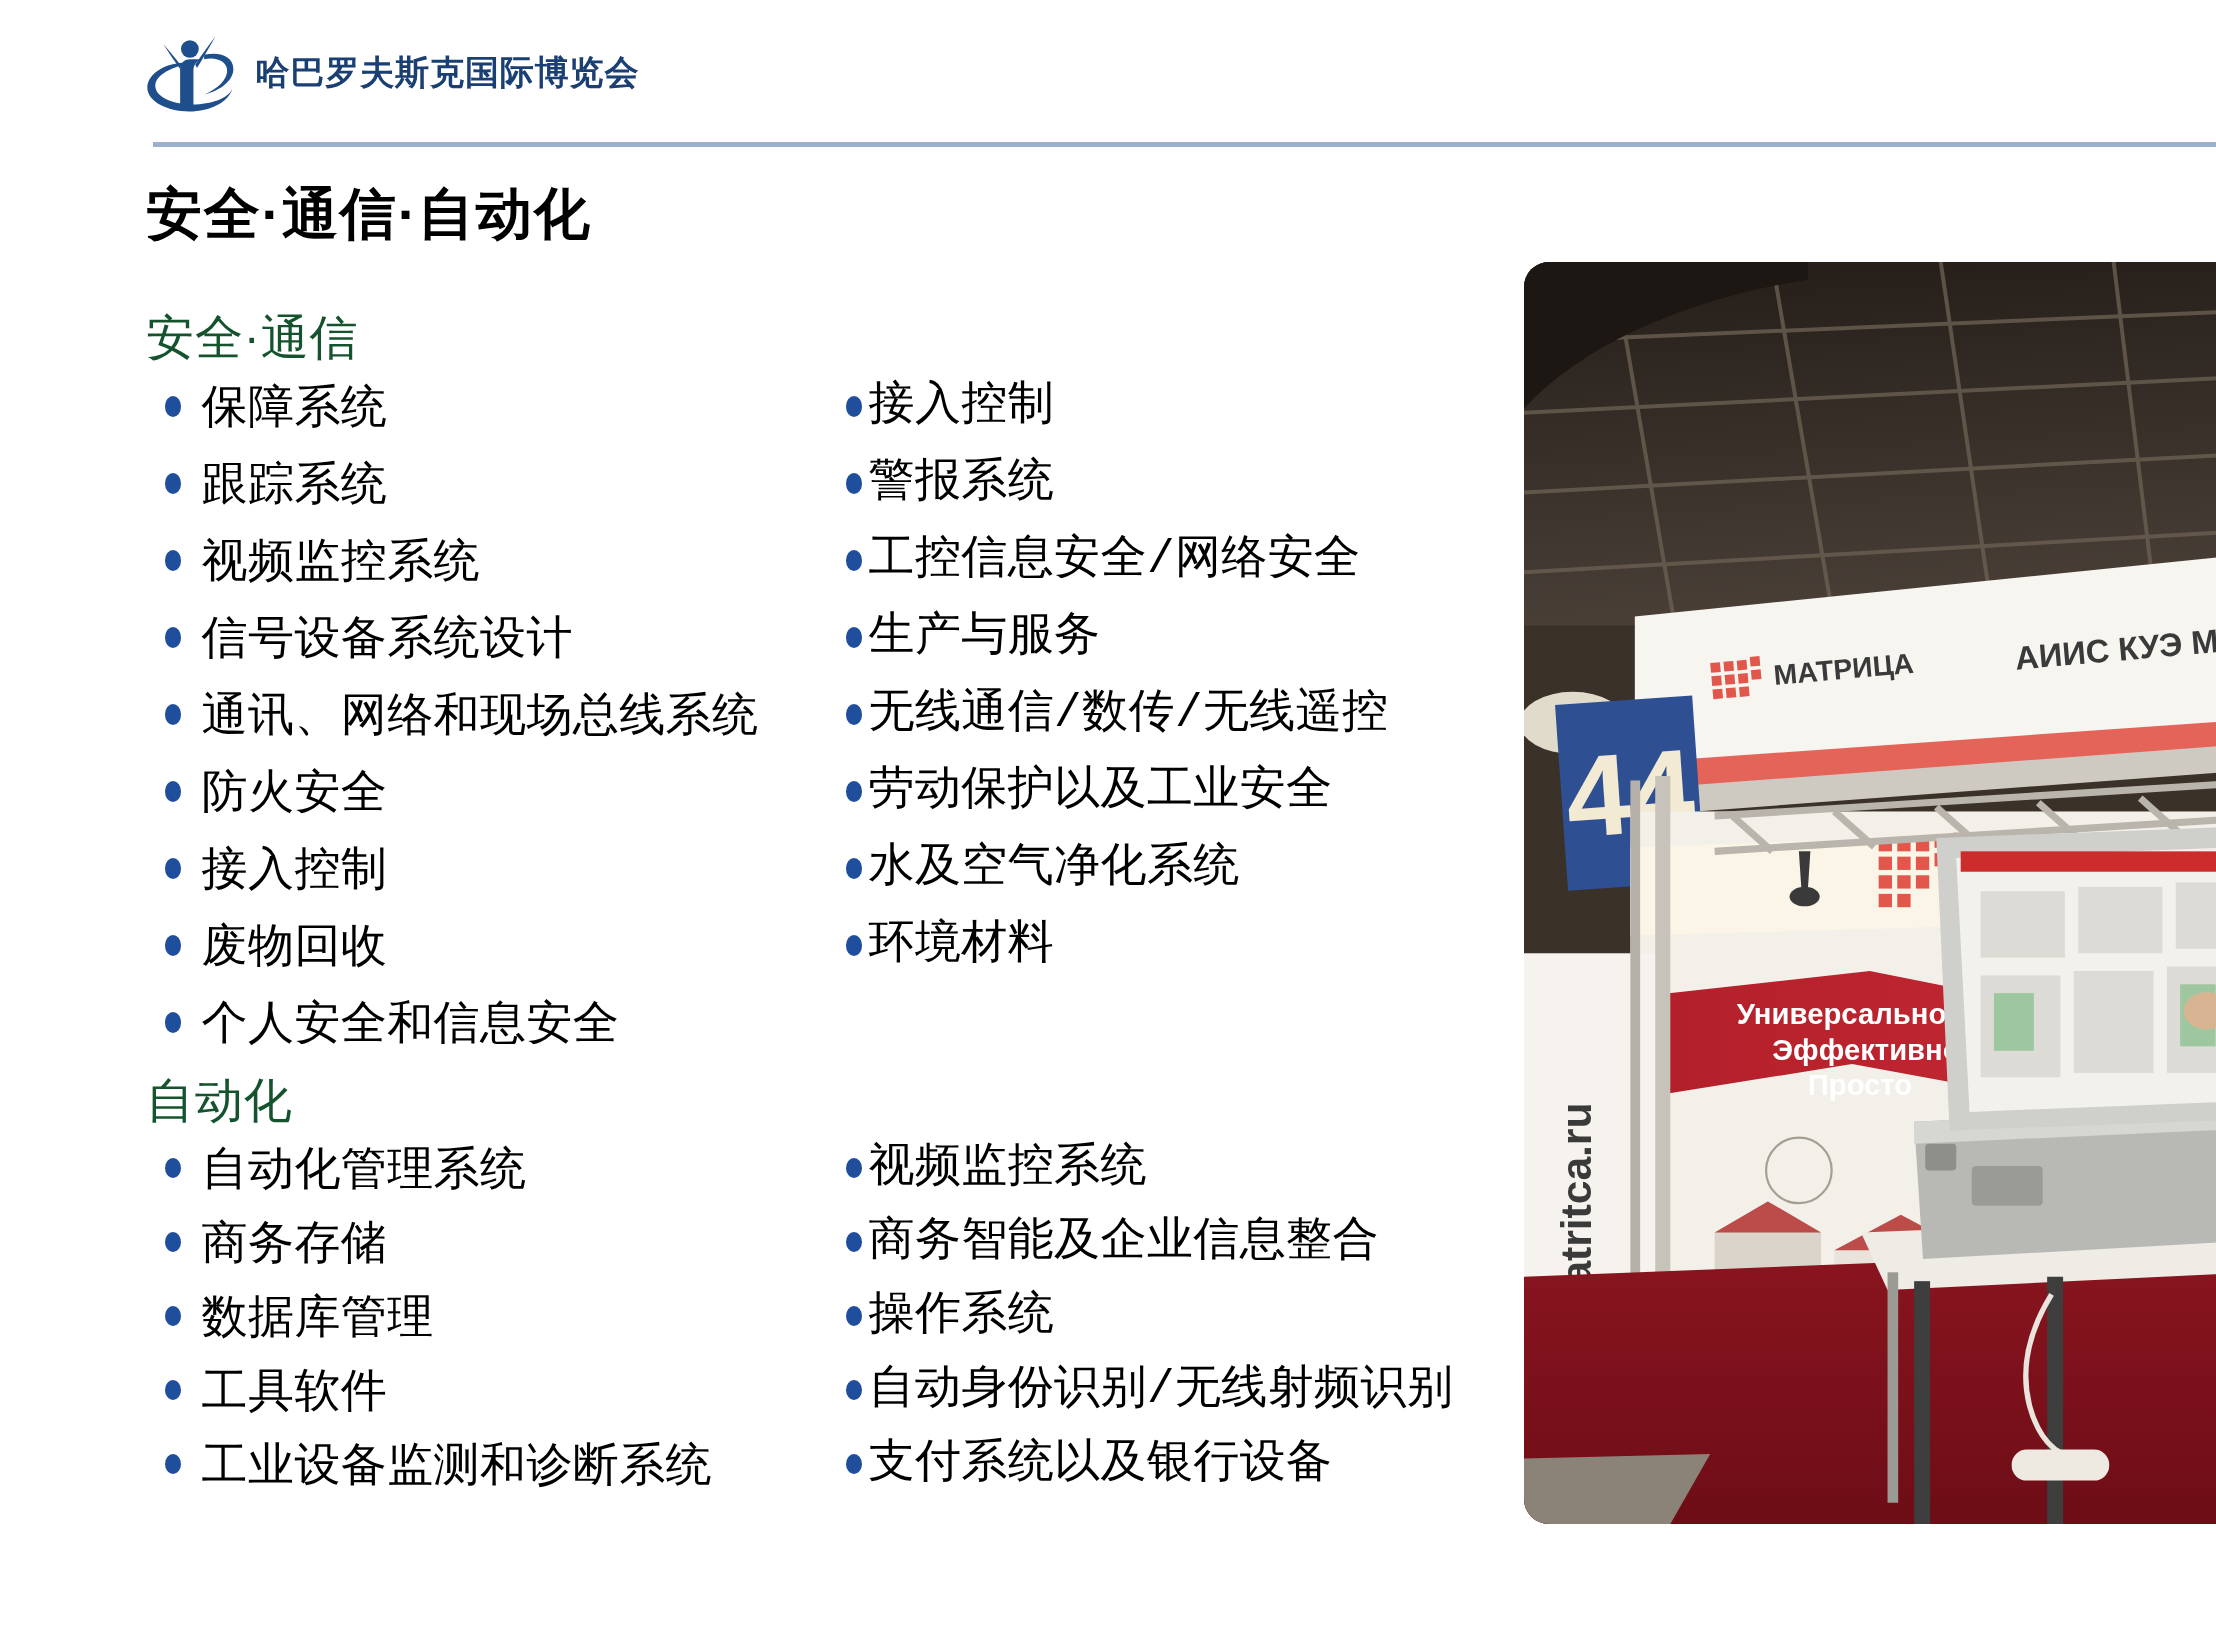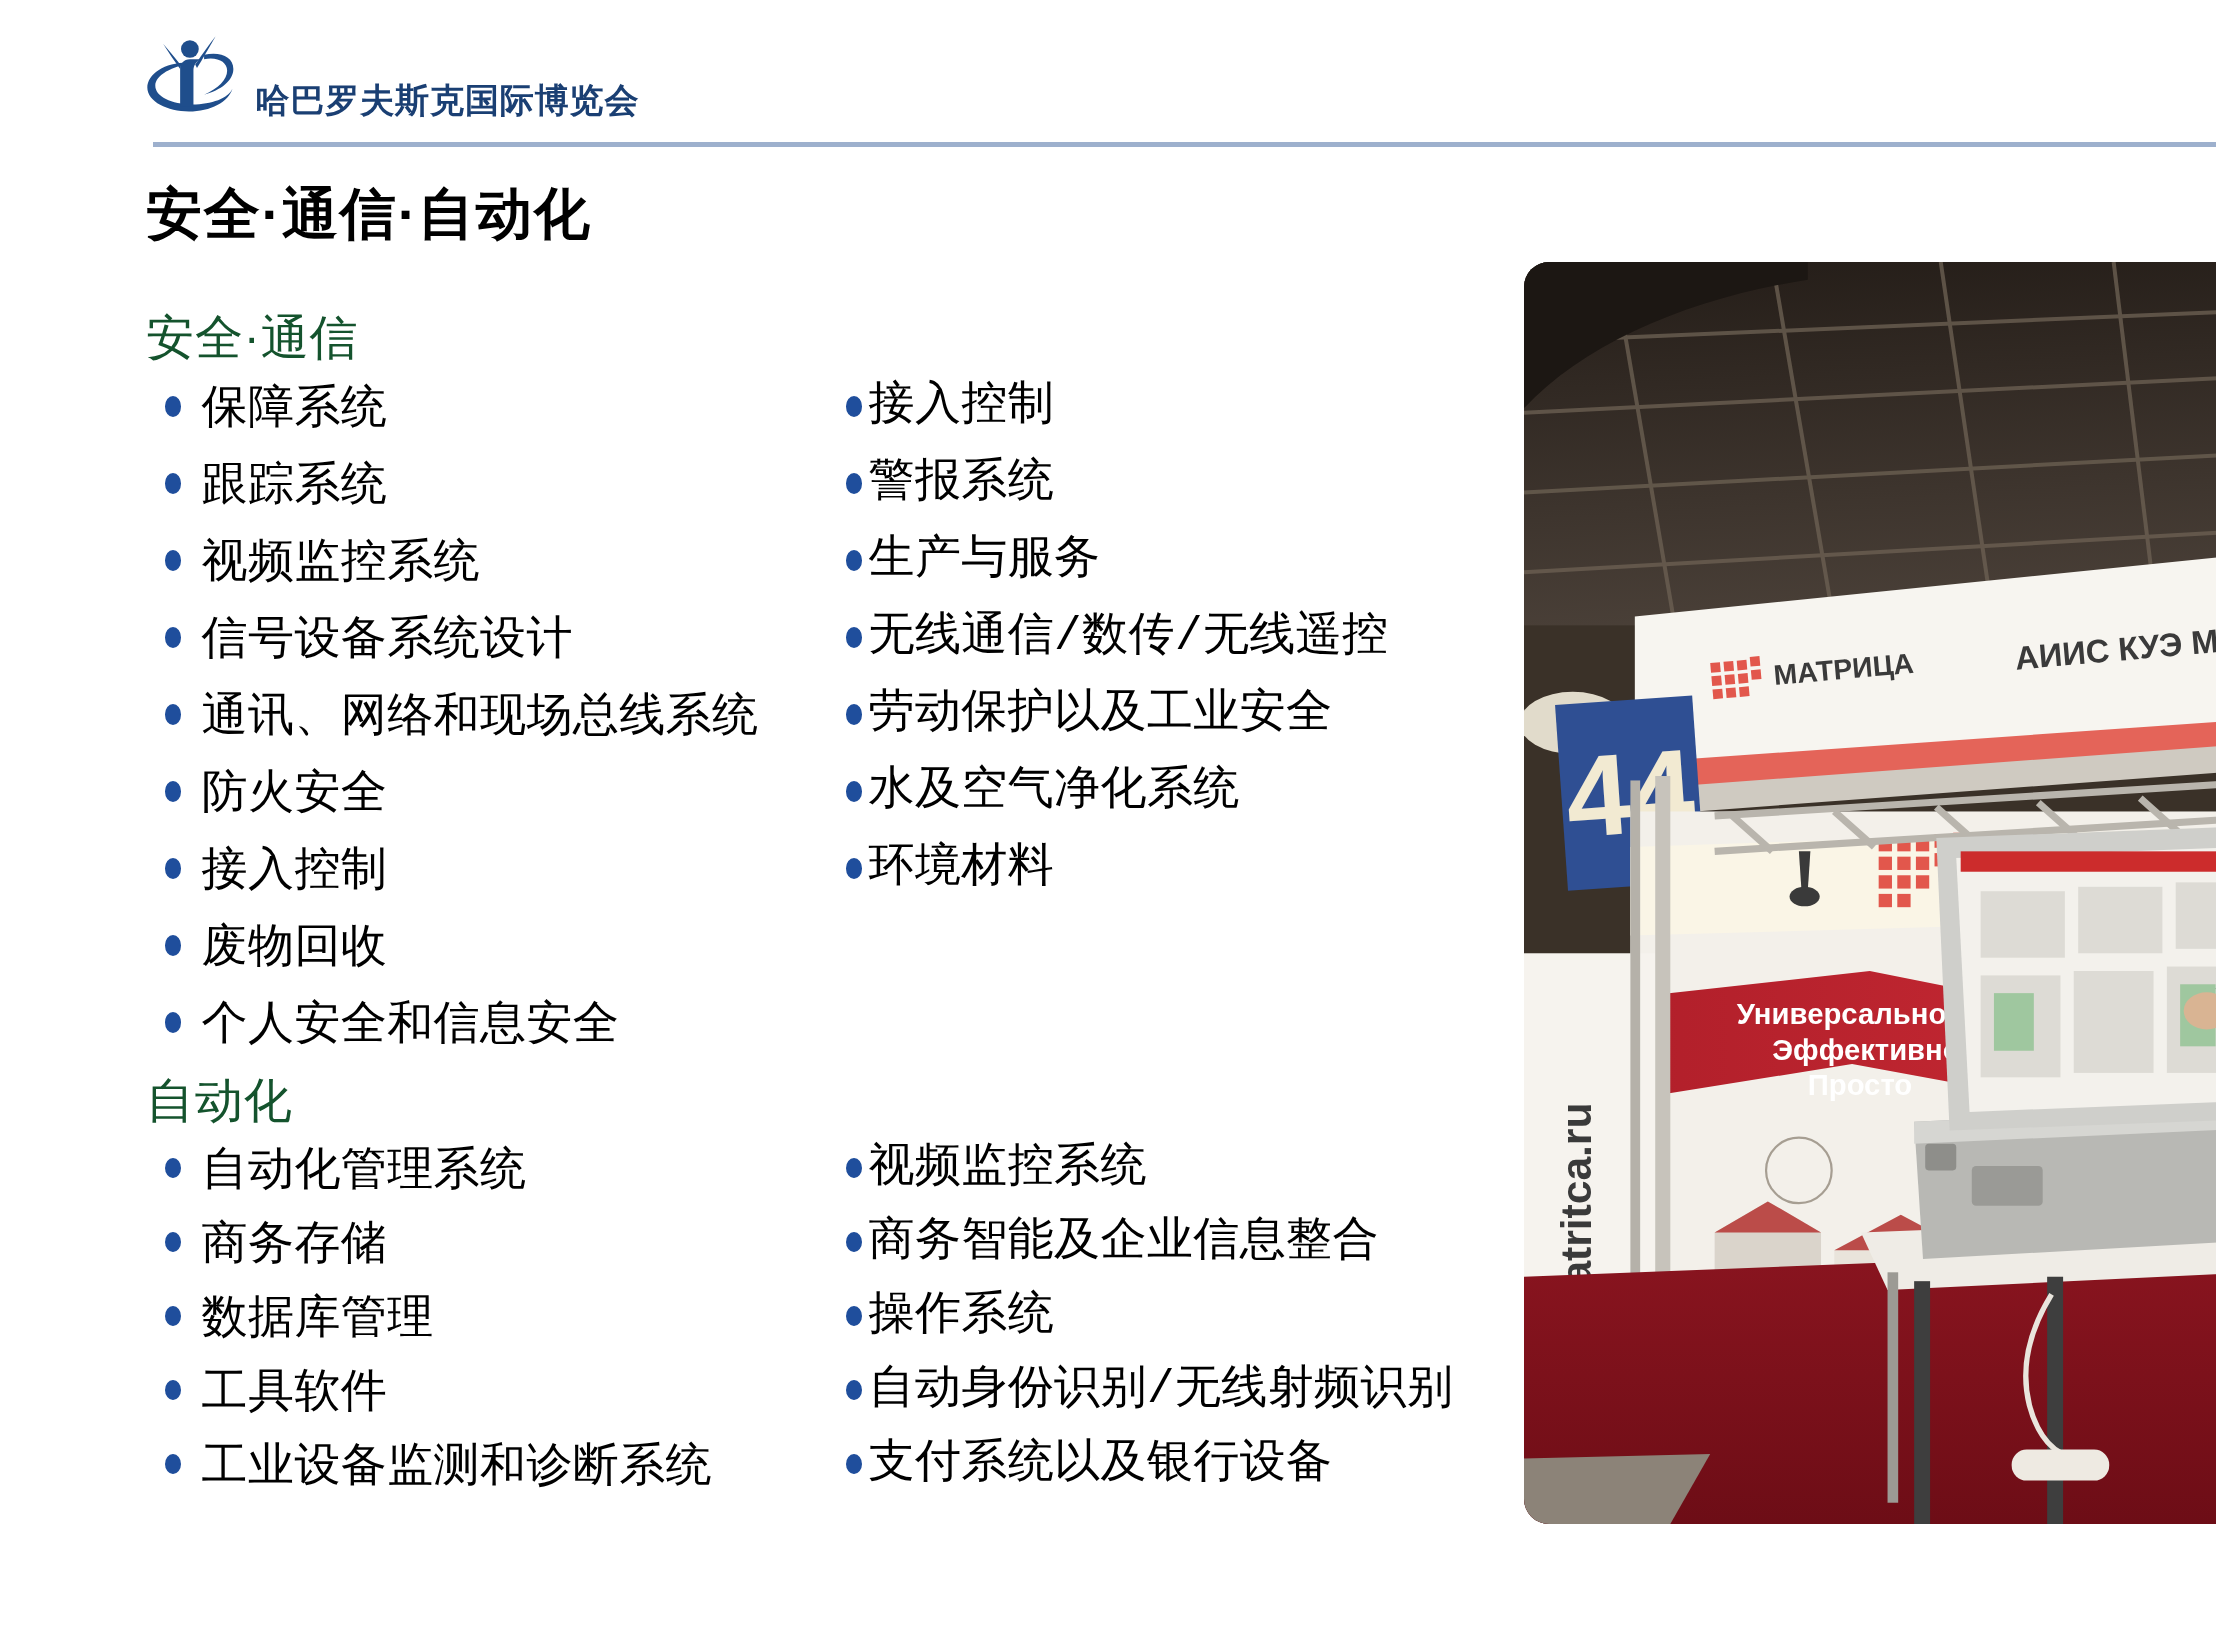--- a/index.html
+++ b/index.html
@@ -5,21 +5,21 @@
   html,body{margin:0;padding:0;}
   body{
     width:2924px;height:1645px;
     background:#ffffff;
     font-family:"Liberation Sans","DejaVu Sans",sans-serif;
     overflow:hidden;position:relative;
   }
 
   
   #header{position:absolute;left:0;top:0;width:2924px;height:146px;}
-  #brand{position:absolute;left:142px;top:27.5px;display:flex;align-items:flex-end;gap:11.5px;}
+  #brand{position:absolute;left:142px;top:27.5px;display:flex;align-items:center;gap:11.5px;}
   #logo-mark{width:102px;height:89px;display:block;}
   #brand-name{
     font-size:34px;font-weight:bold;color:#1a3f73;
     letter-spacing:0.9px;line-height:1;white-space:nowrap;
   }
   #header-rule{
     position:absolute;left:153px;top:142px;width:2624px;height:4.9px;
     background:#9db0cd;
   }
 
@@ -149,20 +149,24 @@
       </div>
 
       <div class="col-right">
         <div class="bullet-row">
           <span class="dot"></span>
           <span class="bullet-text">接入控制</span>
         </div>
         <div class="bullet-row">
           <span class="dot"></span>
           <span class="bullet-text">警报系统</span>
+        </div>
+        <div class="bullet-row">
+          <span class="dot"></span>
+          <span class="bullet-text">工控信息安全/网络安全</span>
         </div>
         <div class="bullet-row">
           <span class="dot"></span>
           <span class="bullet-text">生产与服务</span>
         </div>
         <div class="bullet-row">
           <span class="dot"></span>
           <span class="bullet-text">无线通信/数传/无线遥控</span>
         </div>
         <div class="bullet-row">

